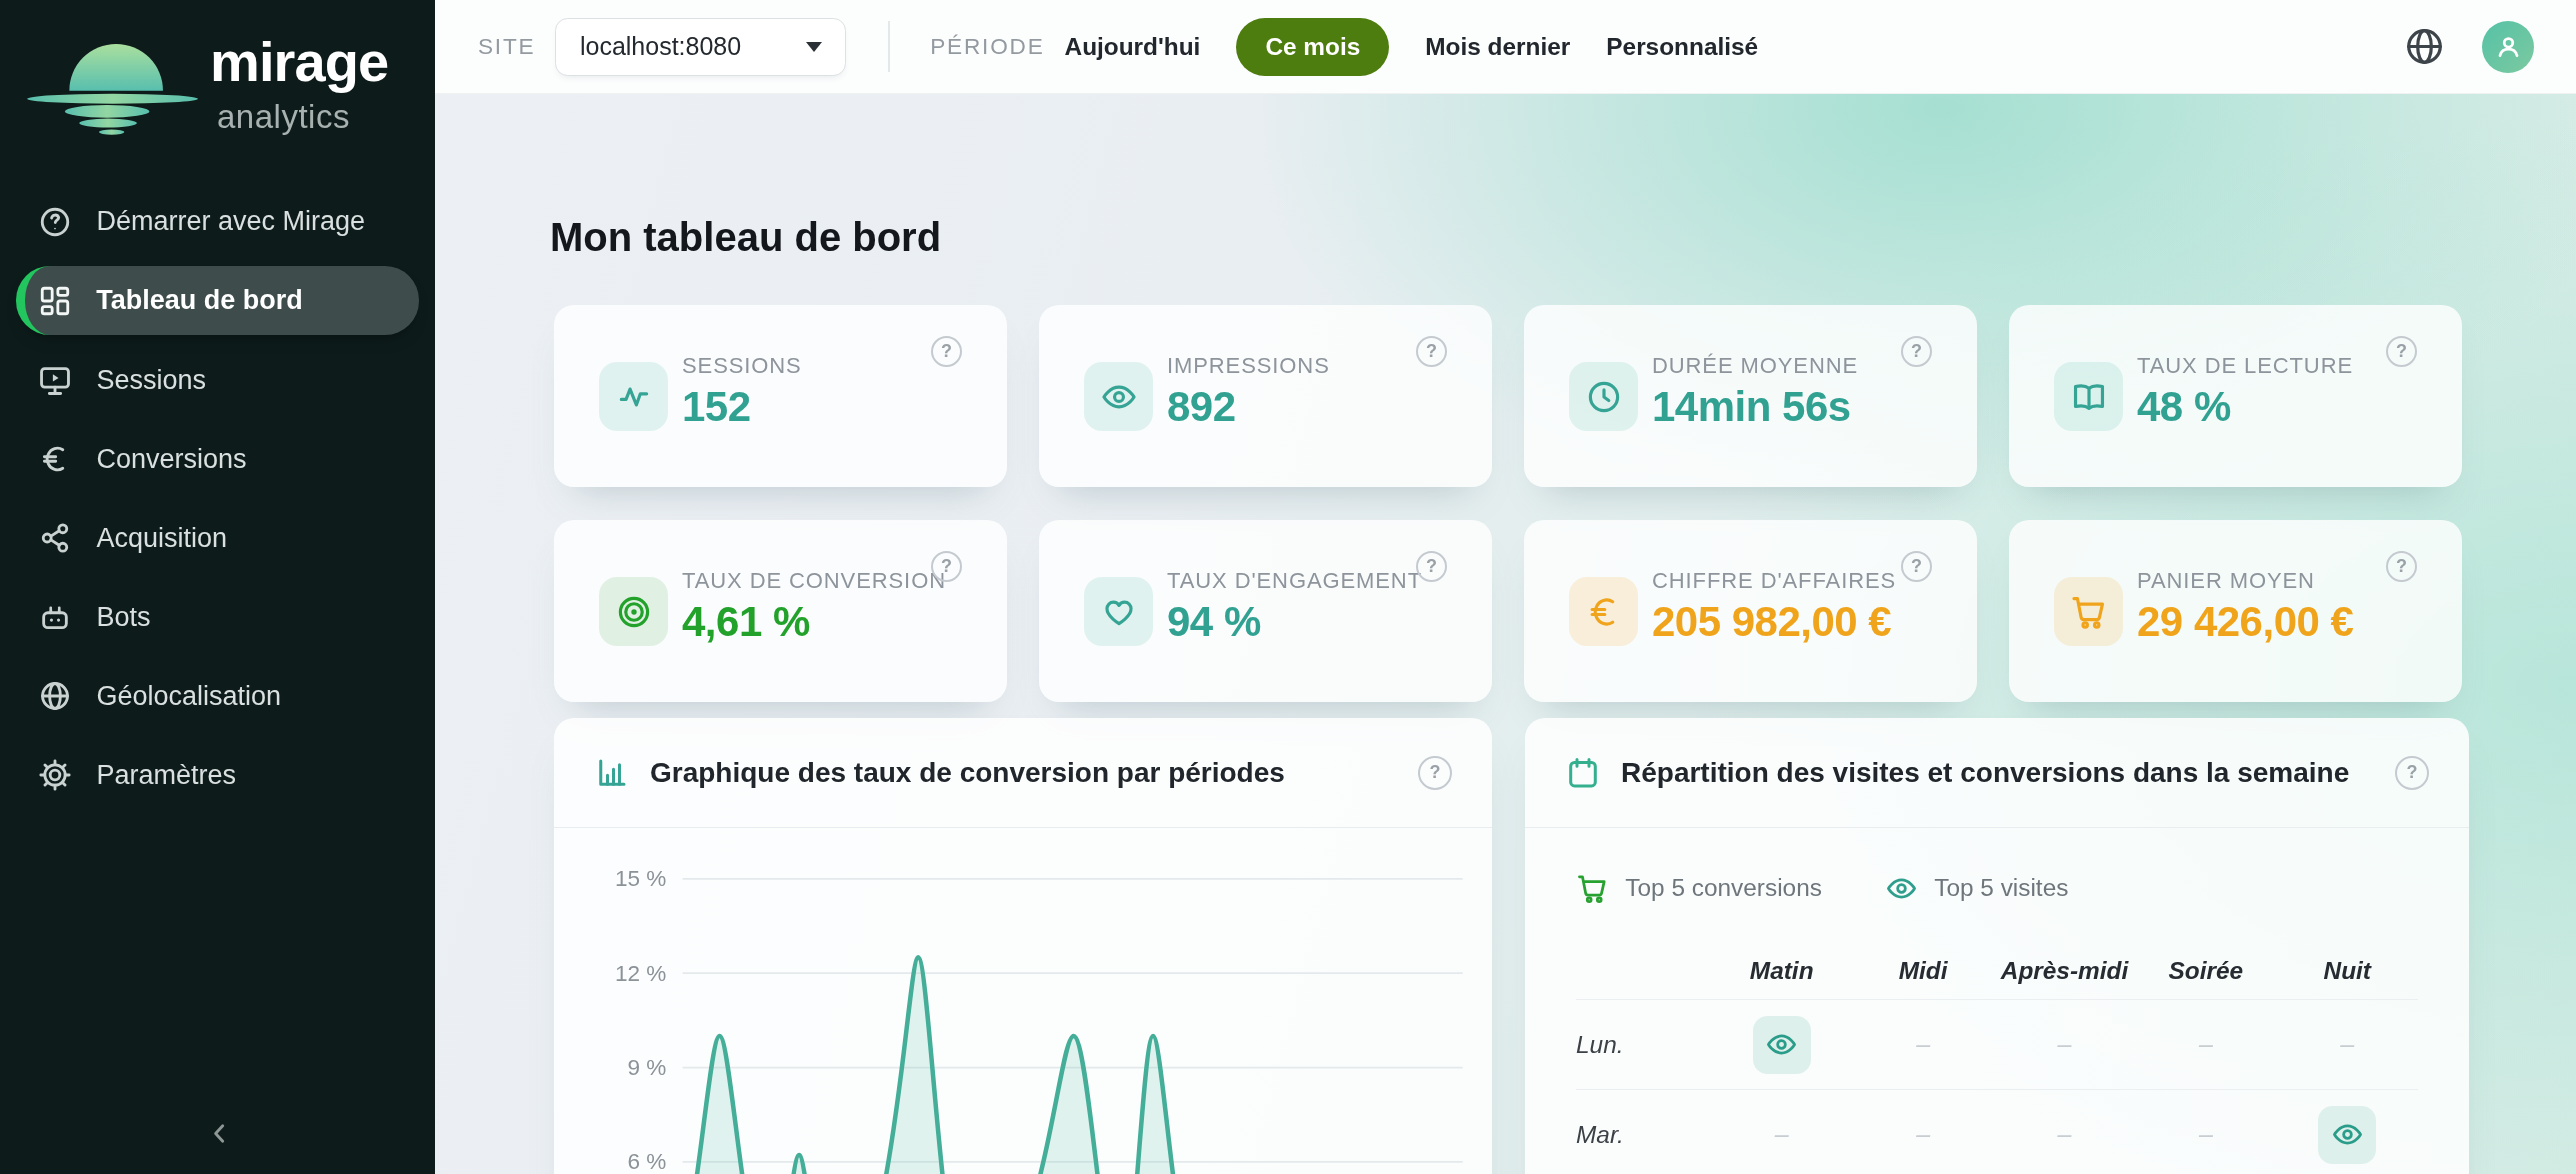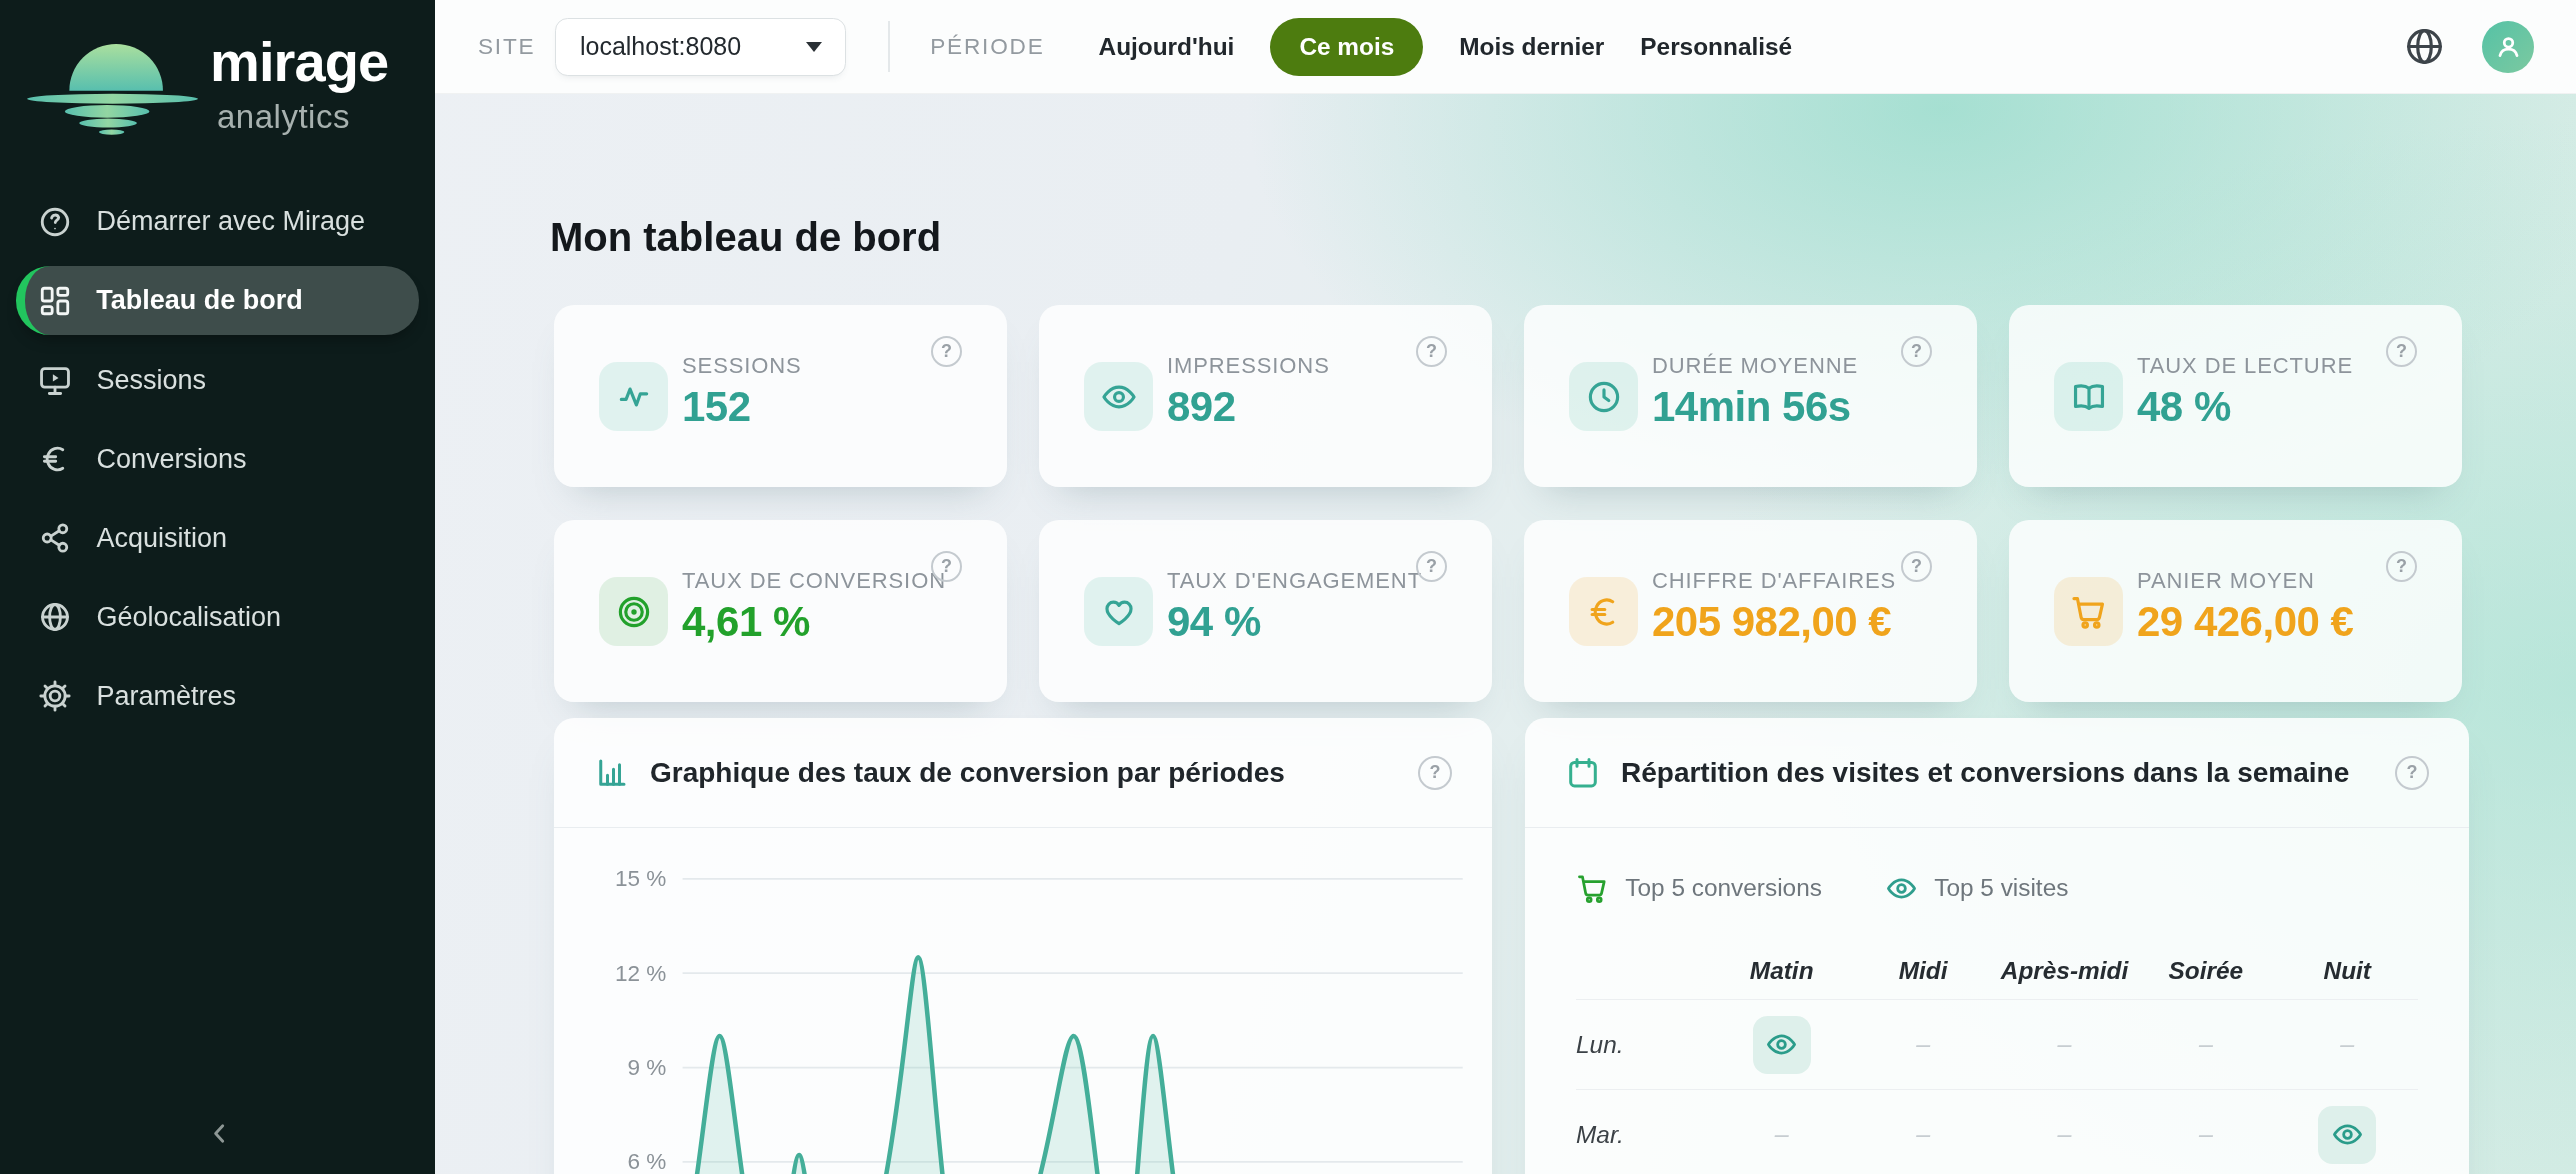--- a/index.html
+++ b/index.html
@@ -38,21 +38,21 @@
             display:flex; align-items:center; border-bottom:0.9px solid rgba(20,40,40,.05); }
   .tb-label { font-size:22.6px; color:#939aa0; letter-spacing:1.8px; }
   .site-label { margin-left:43px; }
   .site-select { margin-left:20px; width:291px; height:58px; border:1.8px solid #dce1e3; border-radius:12.6px;
                  background:#ffffff; display:flex; align-items:center; padding:0 23.5px; font-size:25px; color:#23292e;
                  box-shadow:0 3.6px 9px -5.4px rgba(60,80,90,.18); cursor:pointer; }
   .caret { margin-left:auto; width:0; height:0; border-left:8.1px solid transparent; border-right:8.1px solid transparent;
            border-top:10px solid #2a3035; }
   .v-divider { margin-left:42px; width:1.8px; height:51px; background:#e4e8ea; }
   .periode-label { margin-left:40px; }
-  .tabs { margin-left:54px; display:flex; align-items:center; gap:36px; }
+  .tabs { margin-left:20px; display:flex; align-items:center; gap:36px; }
   .tab { font-size:24.4px; font-weight:700; color:#21272c; cursor:pointer; white-space:nowrap; }
   .tab.active { background:#4d7c0f; color:#ffffff; padding:15px 29px; border-radius:902px; }
   .topbar-right { margin-left:auto; display:flex; align-items:center; gap:36px; margin-right:42px; }
   .globe-btn { width:43px; height:43px; color:#3d444a; cursor:pointer; }
   .globe-btn svg { width:43px; height:43px; }
   .avatar { width:52px; height:52px; border-radius:50%; background:linear-gradient(135deg,#55c2a6,#7cc9a0);
             display:flex; align-items:center; justify-content:center; cursor:pointer; }
   .avatar svg { width:33px; height:33px; color:#ffffff; }
 
   
@@ -175,20 +175,31 @@
       <div class="nav-item">
         <svg viewBox="0 0 24 24" fill="none" stroke="currentColor" stroke-width="2" stroke-linecap="round">
           <circle cx="17.5" cy="5.5" r="2.8"></circle>
             <circle cx="6.5" cy="12" r="2.8"></circle>
             <circle cx="17.5" cy="18.5" r="2.8"></circle>
           <path d="M9.1 10.7L15 6.9M9.1 13.3l5.9 3.8"></path>
         </svg>
         <span>Acquisition</span>
       </div>
       <div class="nav-item">
+        <svg viewBox="0 0 24 24" fill="none" stroke="currentColor" stroke-width="2" stroke-linecap="round" stroke-linejoin="round">
+          <rect x="4" y="9" width="16" height="10.5" rx="3"></rect>
+          <circle cx="9.5" cy="14.2" r="1.1" fill="currentColor" stroke="none"></circle>
+          <circle cx="14.5" cy="14.2" r="1.1" fill="currentColor" stroke="none"></circle>
+          <path d="M9 9V6.8M15 9V6.8"></path>
+          <circle cx="9" cy="5.6" r="1" fill="currentColor" stroke="none"></circle>
+          <circle cx="15" cy="5.6" r="1" fill="currentColor" stroke="none"></circle>
+        </svg>
+        <span>Bots</span>
+      </div>
+      <div class="nav-item">
         <svg viewBox="0 0 24 24" fill="none" stroke="currentColor" stroke-width="2" stroke-linecap="round">
           <circle cx="12" cy="12" r="8.8"></circle>
             <ellipse cx="12" cy="12" rx="3.8" ry="8.8"></ellipse>
             <path d="M3.2 12h17.6"></path>
         </svg>
         <span>Géolocalisation</span>
       </div>
       <div class="nav-item">
         <svg viewBox="0 0 24 24" fill="none" stroke="currentColor" stroke-width="2" stroke-linecap="round">
           <circle cx="12" cy="12" r="3.4"></circle>

